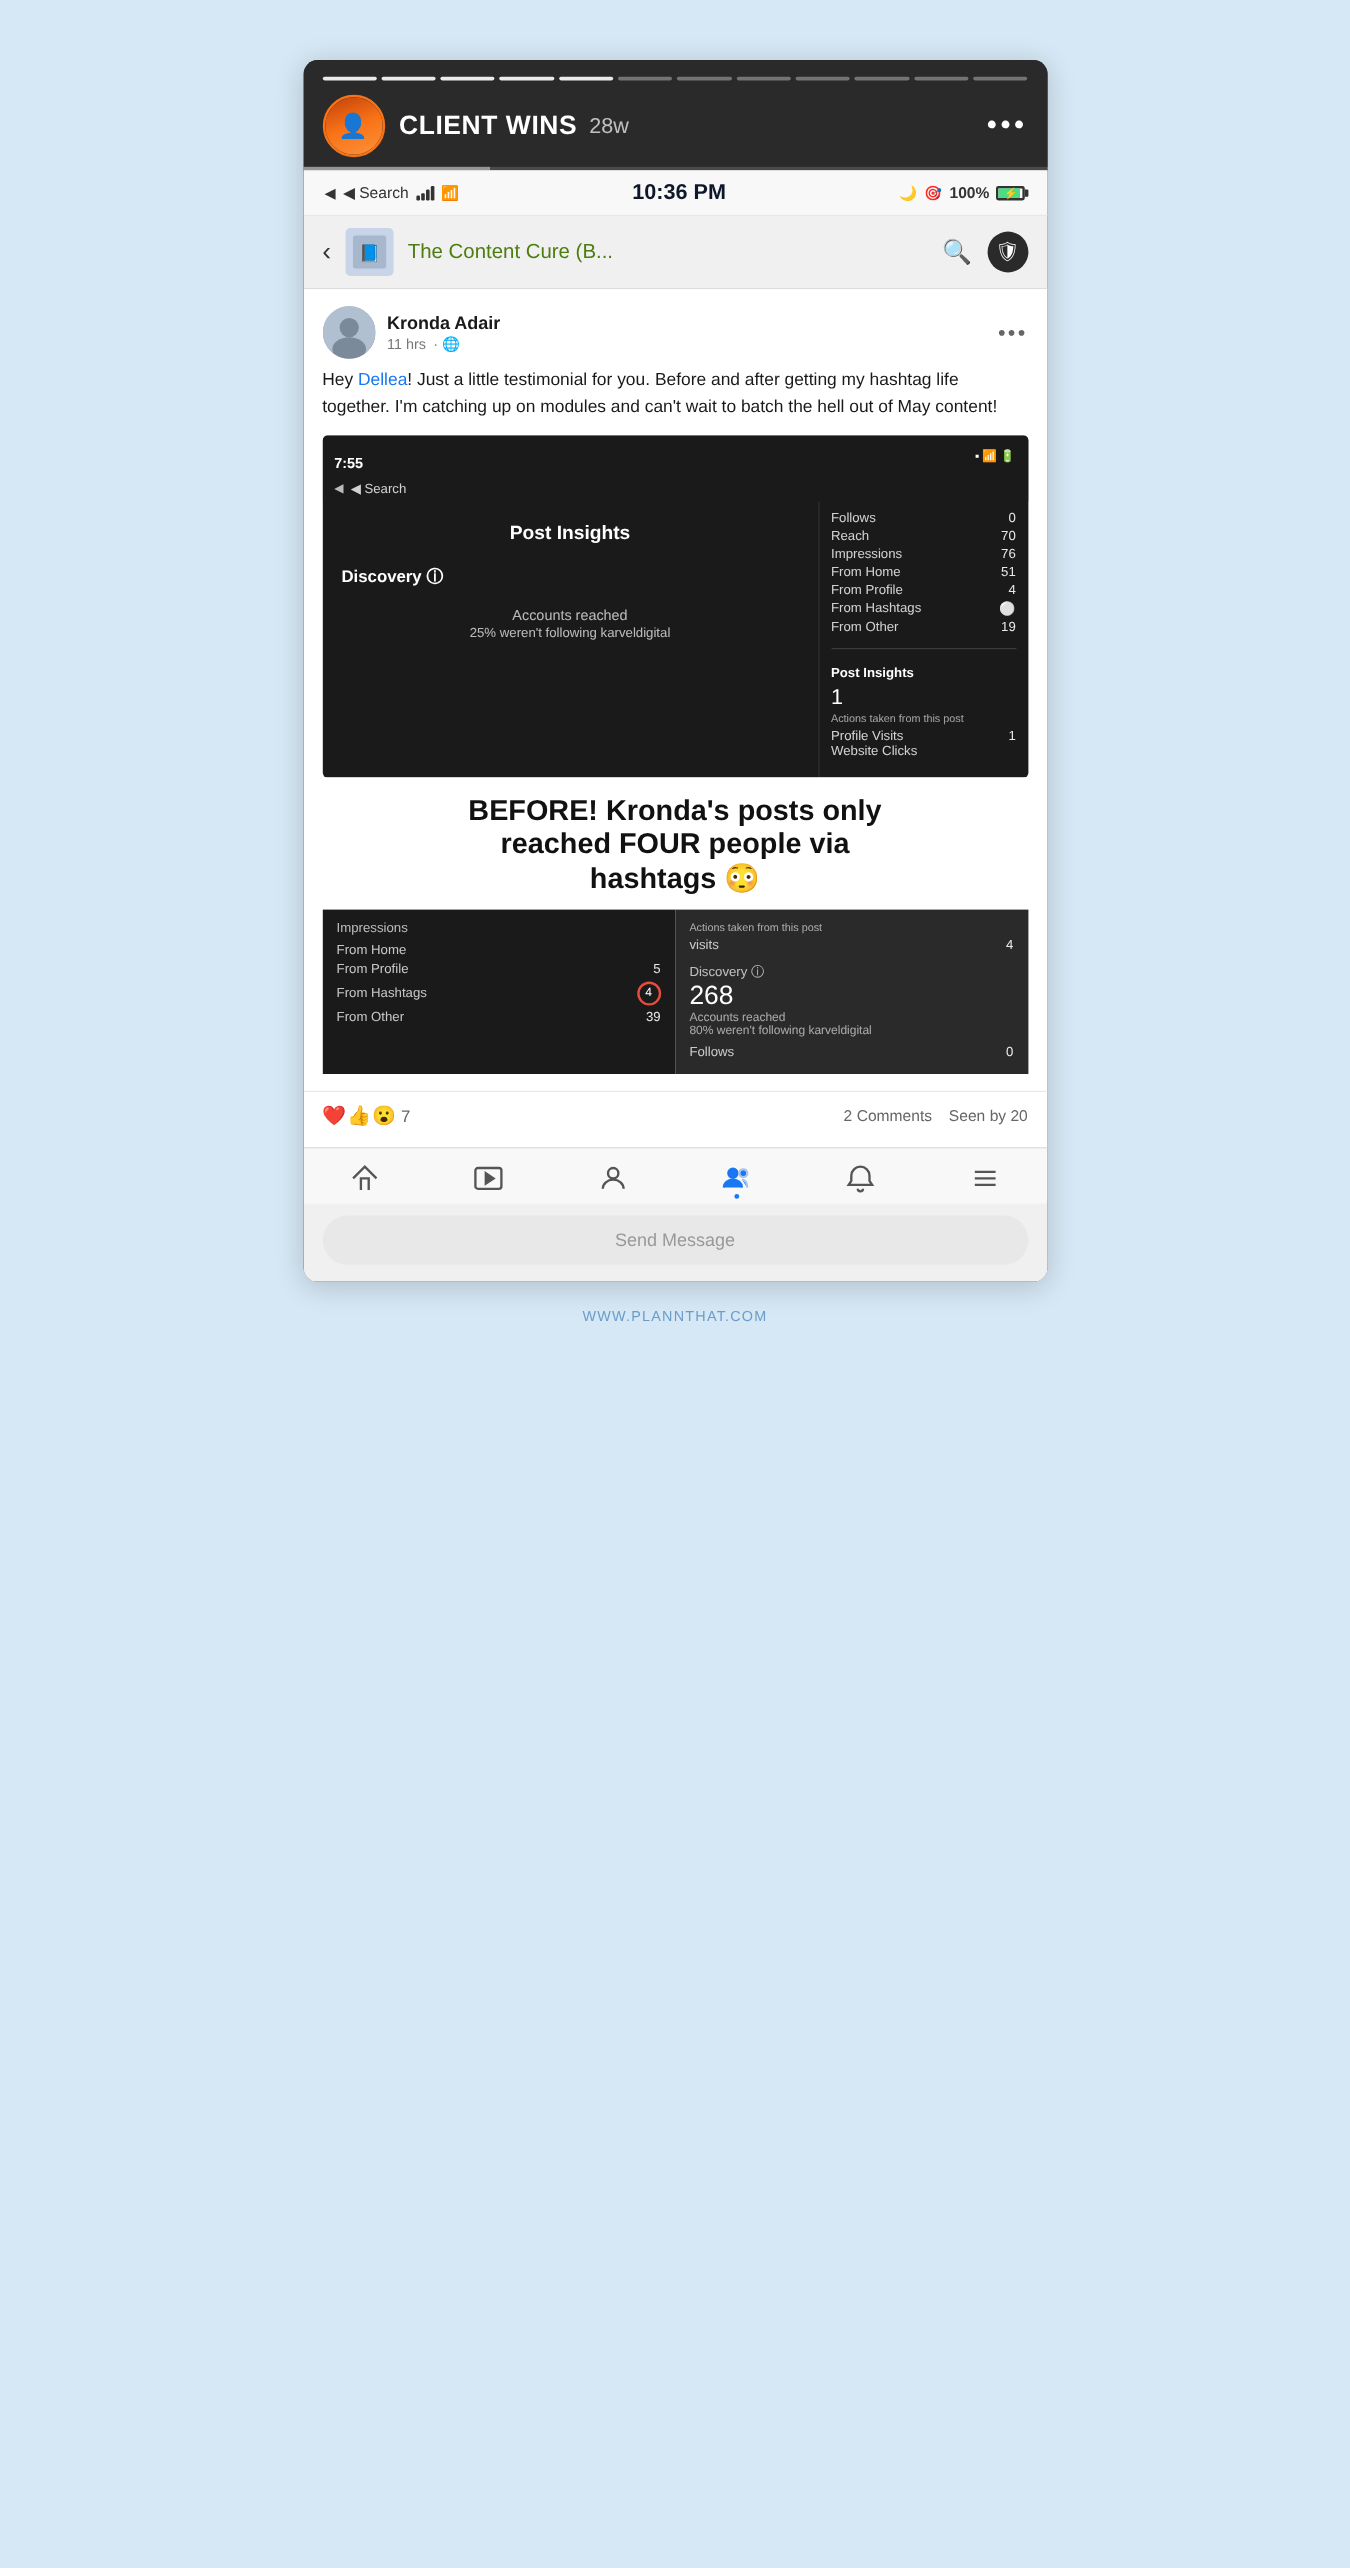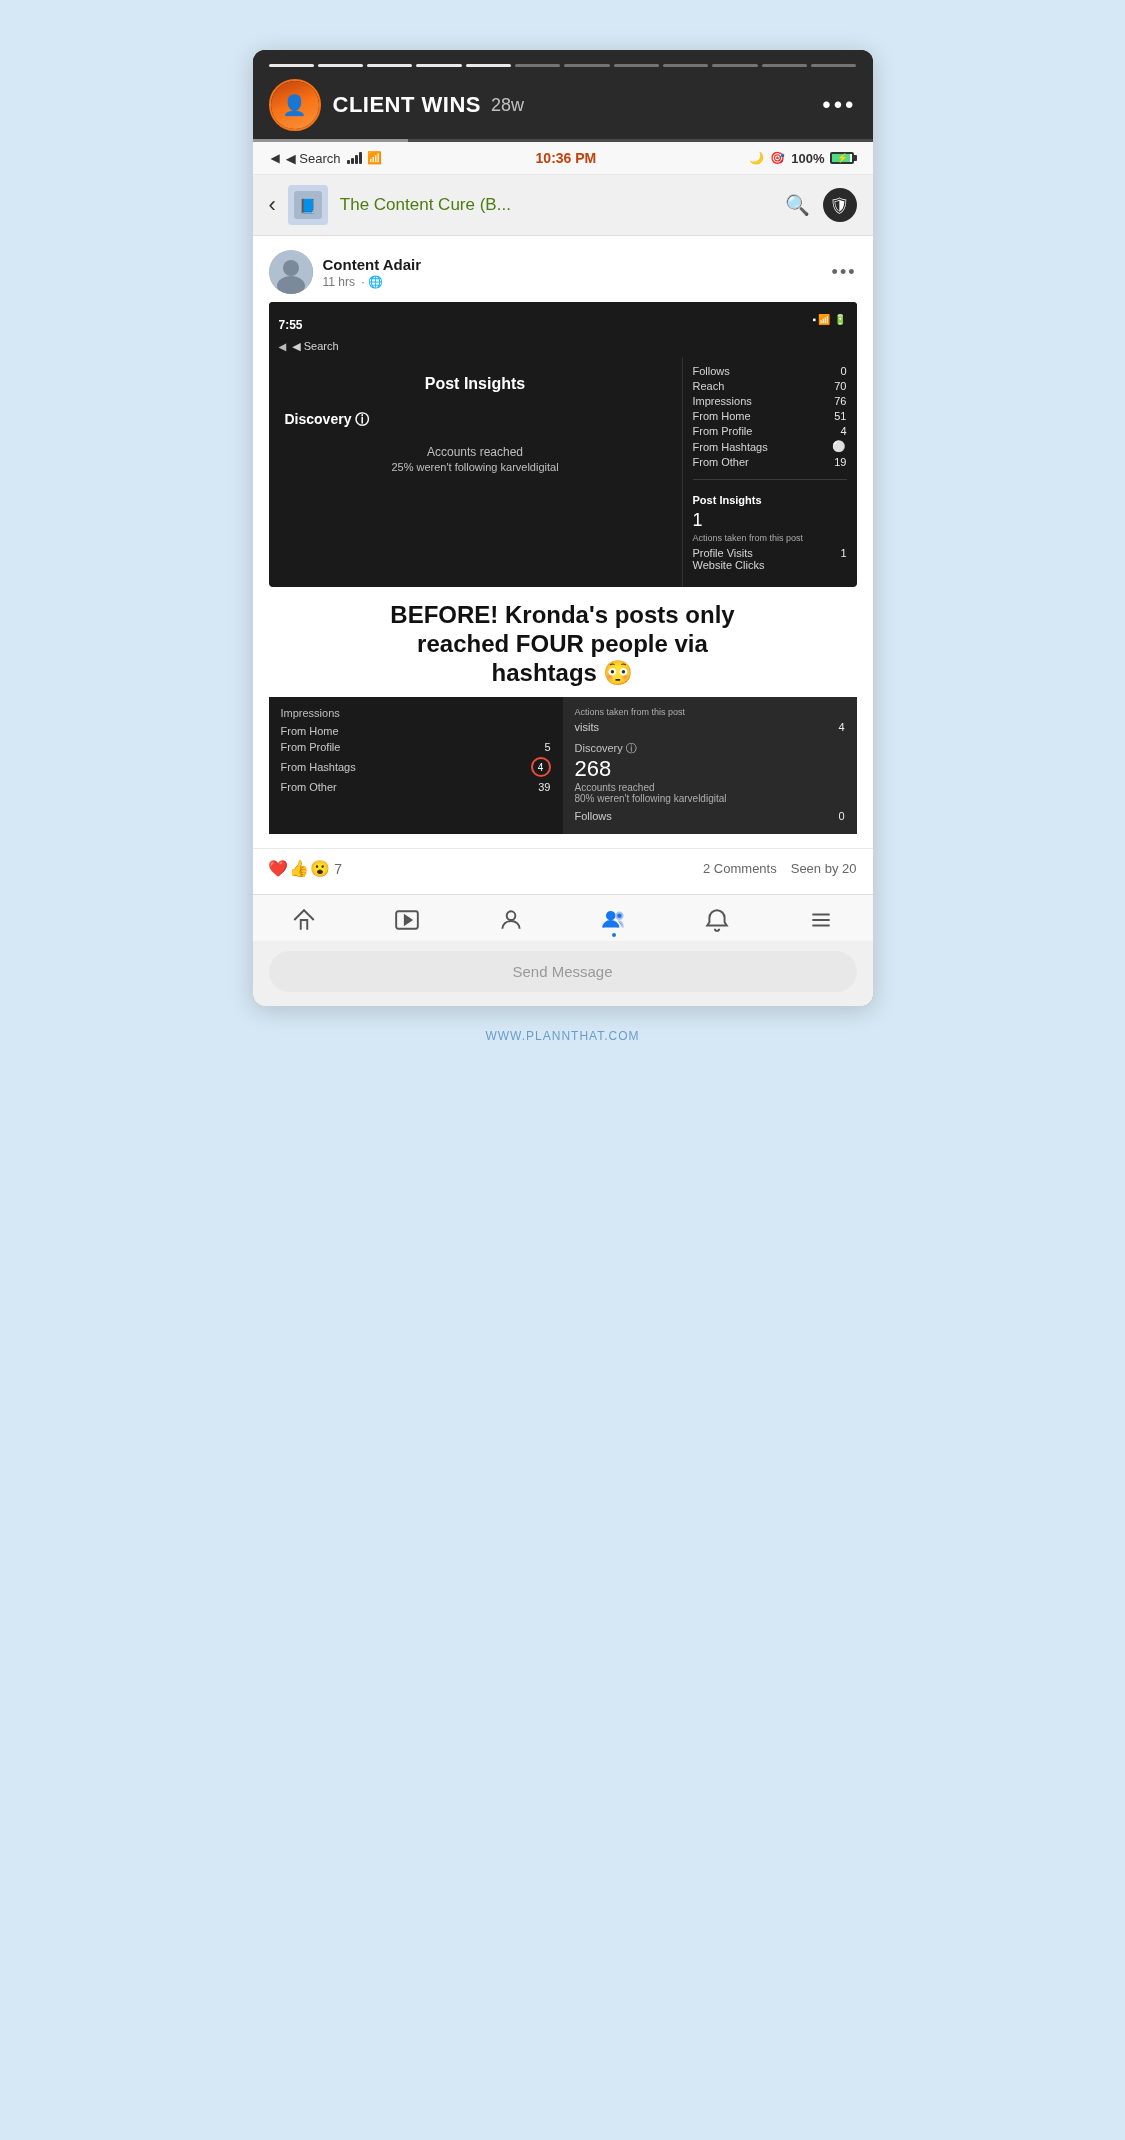--- a/index.html
+++ b/index.html
@@ -133,23 +133,23 @@
     }
     .signal-bar {
       width: 3px;
       background: #333;
       border-radius: 1px;
     }
     .wifi-icon {
       font-size: 12px;
     }
     .status-center {
-      font-size: 14px;
+      font-size: 18px;
       font-weight: 600;
-      color: #c2410c;
+      color: #0f172a;
     }
     .status-right {
       display: flex;
       align-items: center;
       gap: 6px;
       font-size: 12px;
       color: #333;
     }
     .battery-pct {
       font-size: 13px;
@@ -689,30 +689,33 @@
             <div class="post-avatar">
               <div class="post-avatar-img">
                 <svg width="44" height="44" viewBox="0 0 44 44">
                   <circle cx="22" cy="22" r="22" fill="#b0c0d0"></circle>
                   <circle cx="22" cy="18" r="8" fill="#7a8a9a"></circle>
                   <ellipse cx="22" cy="36" rx="14" ry="10" fill="#7a8a9a"></ellipse>
                 </svg>
               </div>
             </div>
             <div>
-              <div class="post-author-name">Content Adair</div>
+              <div class="post-author-name">Kronda Adair</div>
               <div class="post-time-row">
                 <span class="post-time">11 hrs</span>
                 <span class="post-globe-icon">· 🌐</span>
               </div>
             </div>
           </div>
           <span class="post-dots">•••</span>
         </div>
 
+        <div class="post-text">
+          <span>Hey </span><span class="mention">Dellea</span><span>! Just a little testimonial for you. Before and after getting my hashtag life together. I'm catching up on modules and can't wait to batch the hell out of May content!</span>
+        </div>
 
         <div class="insights-screenshot">
           <div class="mini-status-bar">
             <span class="mini-time">7:55</span>
             <div class="mini-icons">▪ 📶 🔋</div>
           </div>
           <div class="mini-search-nav" style="background:#1a1a1a;padding:4px 10px;">
             <span class="mini-back">◀</span>
             <span class="mini-search-label">◀ Search</span>
           </div>

